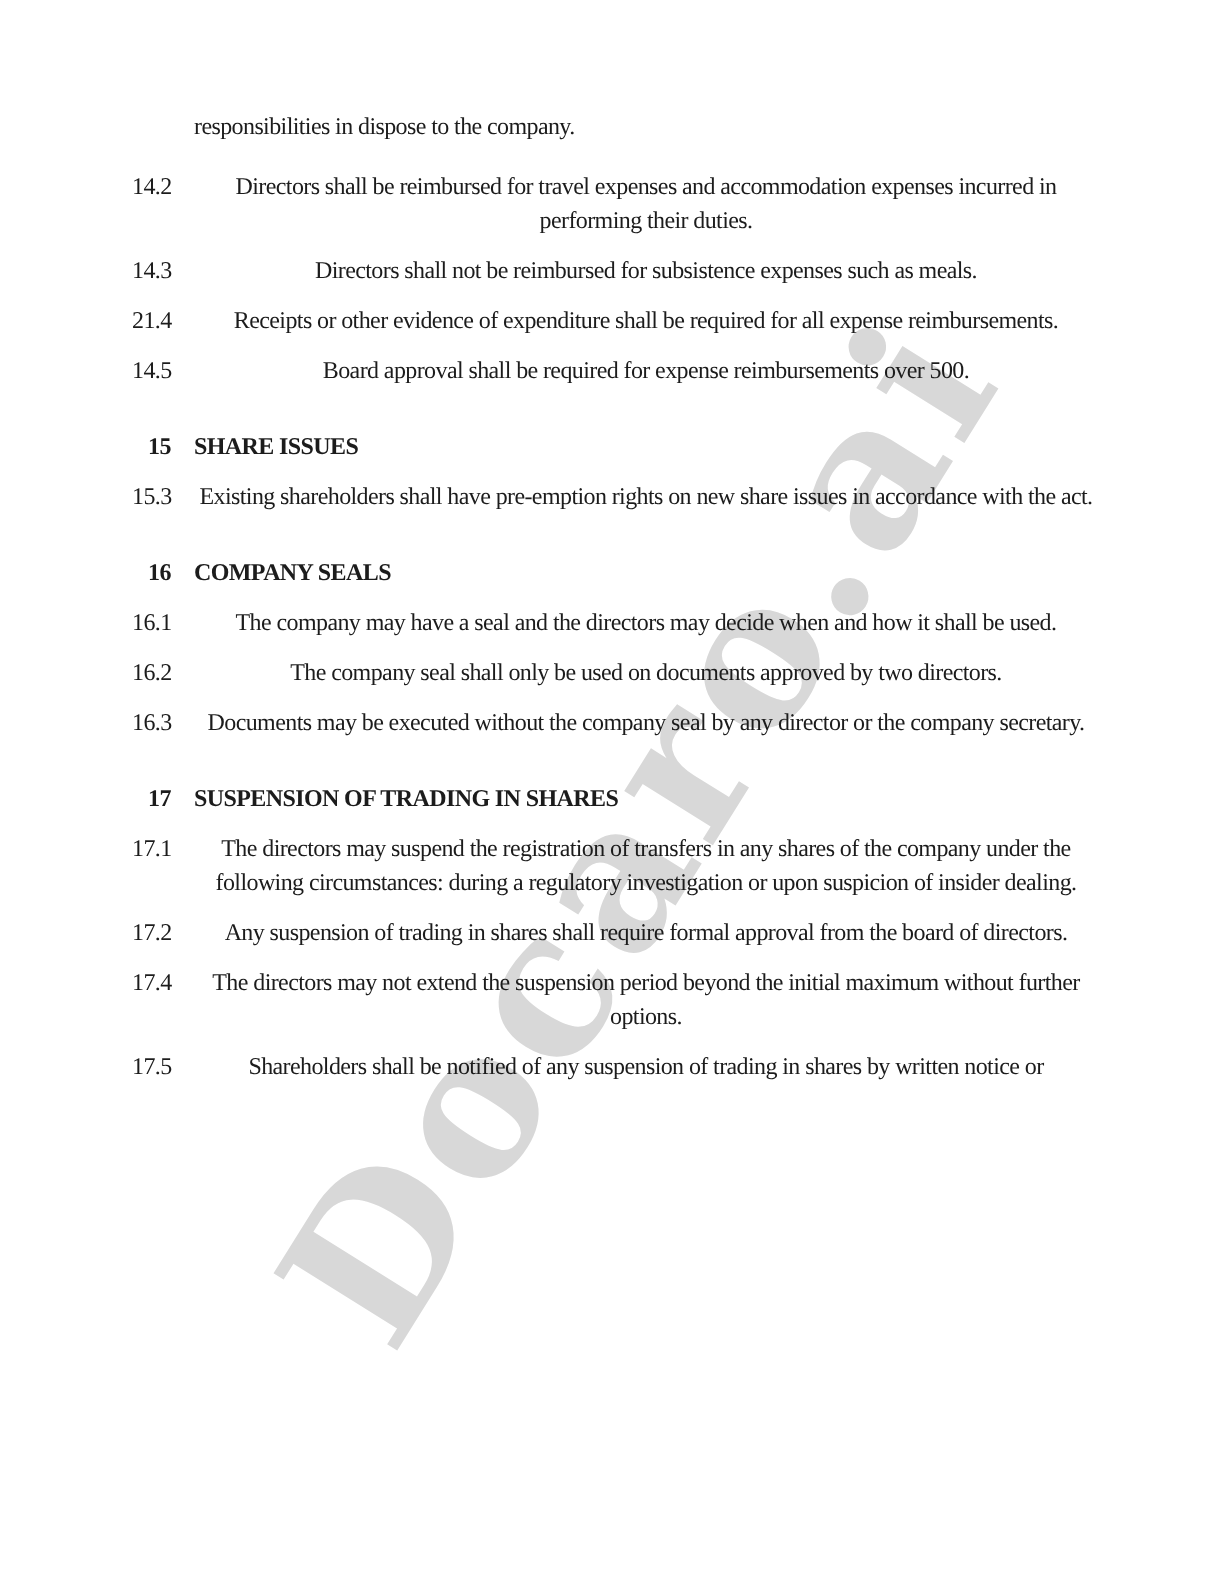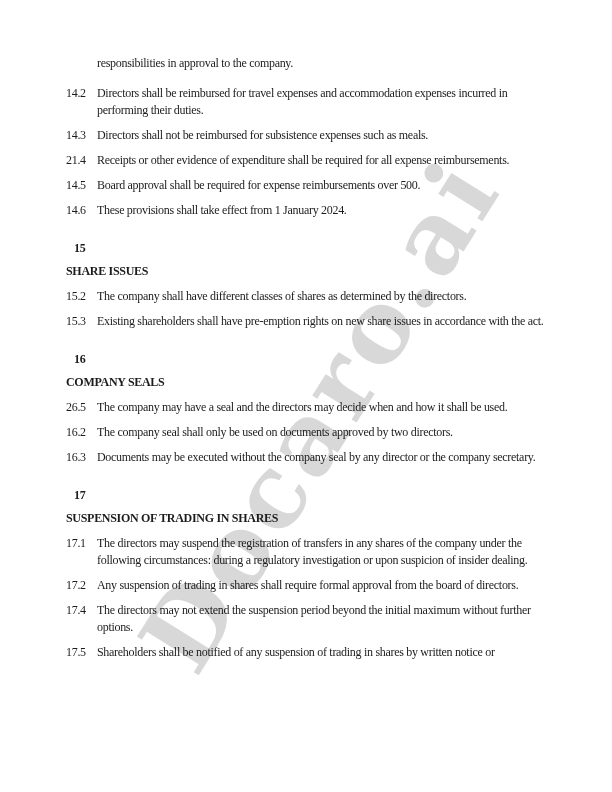--- a/index.html
+++ b/index.html
@@ -47,86 +47,78 @@
   .clause {
     display: flex;
     margin: 0 0 8px 0;
   }
   .clause .num {
     flex: 0 0 31px;
   }
   .clause .txt {
     flex: 0 0 452px;
     max-width: 452px;
+    text-align: center;
   }
   .section-heading {
     display: flex;
     font-weight: bold;
     margin: 21px 0 8px 0;
-    flex-direction: column;
   }
   .section-heading .num {
     flex: 0 0 23px;
     padding-left: 8px;
   }
   .section-heading.first {
     margin-top: 21px;
   }
 </style>
 </head>
 <body>
 
 <div class="page">
 
   <div class="watermark">Docaro.ai</div>
 
   <div class="content">
 
-    <p class="continuation">responsibilities in approval to the company.</p>
+    <p class="continuation">responsibilities in dispose to the company.</p>
 
     <div class="clause">
       <span class="num">14.2</span>
       <span class="txt">Directors shall be reimbursed for travel expenses and accommodation expenses incurred in performing their duties.</span>
     </div>
     <div class="clause">
       <span class="num">14.3</span>
       <span class="txt">Directors shall not be reimbursed for subsistence expenses such as meals.</span>
     </div>
     <div class="clause">
       <span class="num">21.4</span>
       <span class="txt">Receipts or other evidence of expenditure shall be required for all expense reimbursements.</span>
     </div>
     <div class="clause">
       <span class="num">14.5</span>
       <span class="txt">Board approval shall be required for expense reimbursements over 500.</span>
     </div>
-    <div class="clause">
-      <span class="num">14.6</span>
-      <span class="txt">These provisions shall take effect from 1 January 2024.</span>
-    </div>
 
     <div class="section-heading first">
       <span class="num">15</span>
       <span class="ttl">SHARE ISSUES</span>
-    </div>
-    <div class="clause">
-      <span class="num">15.2</span>
-      <span class="txt">The company shall have different classes of shares as determined by the directors.</span>
     </div>
     <div class="clause">
       <span class="num">15.3</span>
       <span class="txt">Existing shareholders shall have pre-emption rights on new share issues in accordance with the act.</span>
     </div>
 
     <div class="section-heading">
       <span class="num">16</span>
       <span class="ttl">COMPANY SEALS</span>
     </div>
     <div class="clause">
-      <span class="num">26.5</span>
+      <span class="num">16.1</span>
       <span class="txt">The company may have a seal and the directors may decide when and how it shall be used.</span>
     </div>
     <div class="clause">
       <span class="num">16.2</span>
       <span class="txt">The company seal shall only be used on documents approved by two directors.</span>
     </div>
     <div class="clause">
       <span class="num">16.3</span>
       <span class="txt">Documents may be executed without the company seal by any director or the company secretary.</span>
     </div>

